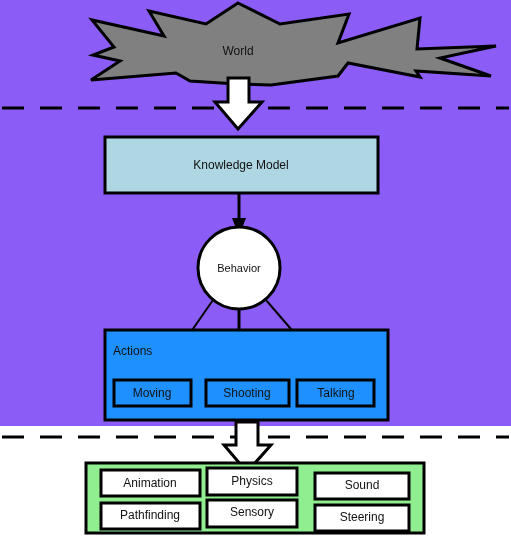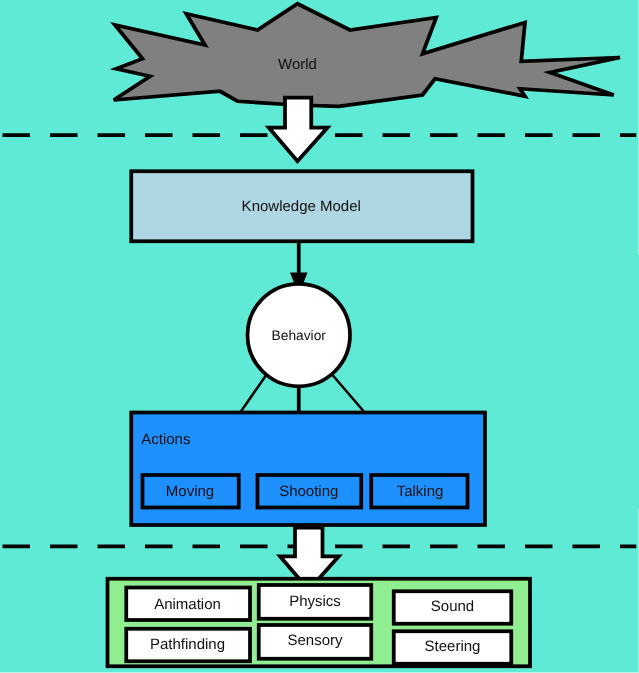--- a/index.html
+++ b/index.html
@@ -9,22 +9,22 @@
   }
   body {
     width: 511px;
     height: 538px;
     font-family: "Liberation Sans", sans-serif;
     overflow: hidden;
   }
   #diagram-root {
     position: relative;
     width: 511px;
-    height: 538px;
-    background: #5eead4;
+    height: 426px;
+    background: #8b5cf6;
   }
   #diagram-svg {
     position: absolute;
     top: 0;
     left: 0;
     width: 511px;
     height: 538px;
   }
   .lbl {
     font-family: "Liberation Sans", sans-serif;

